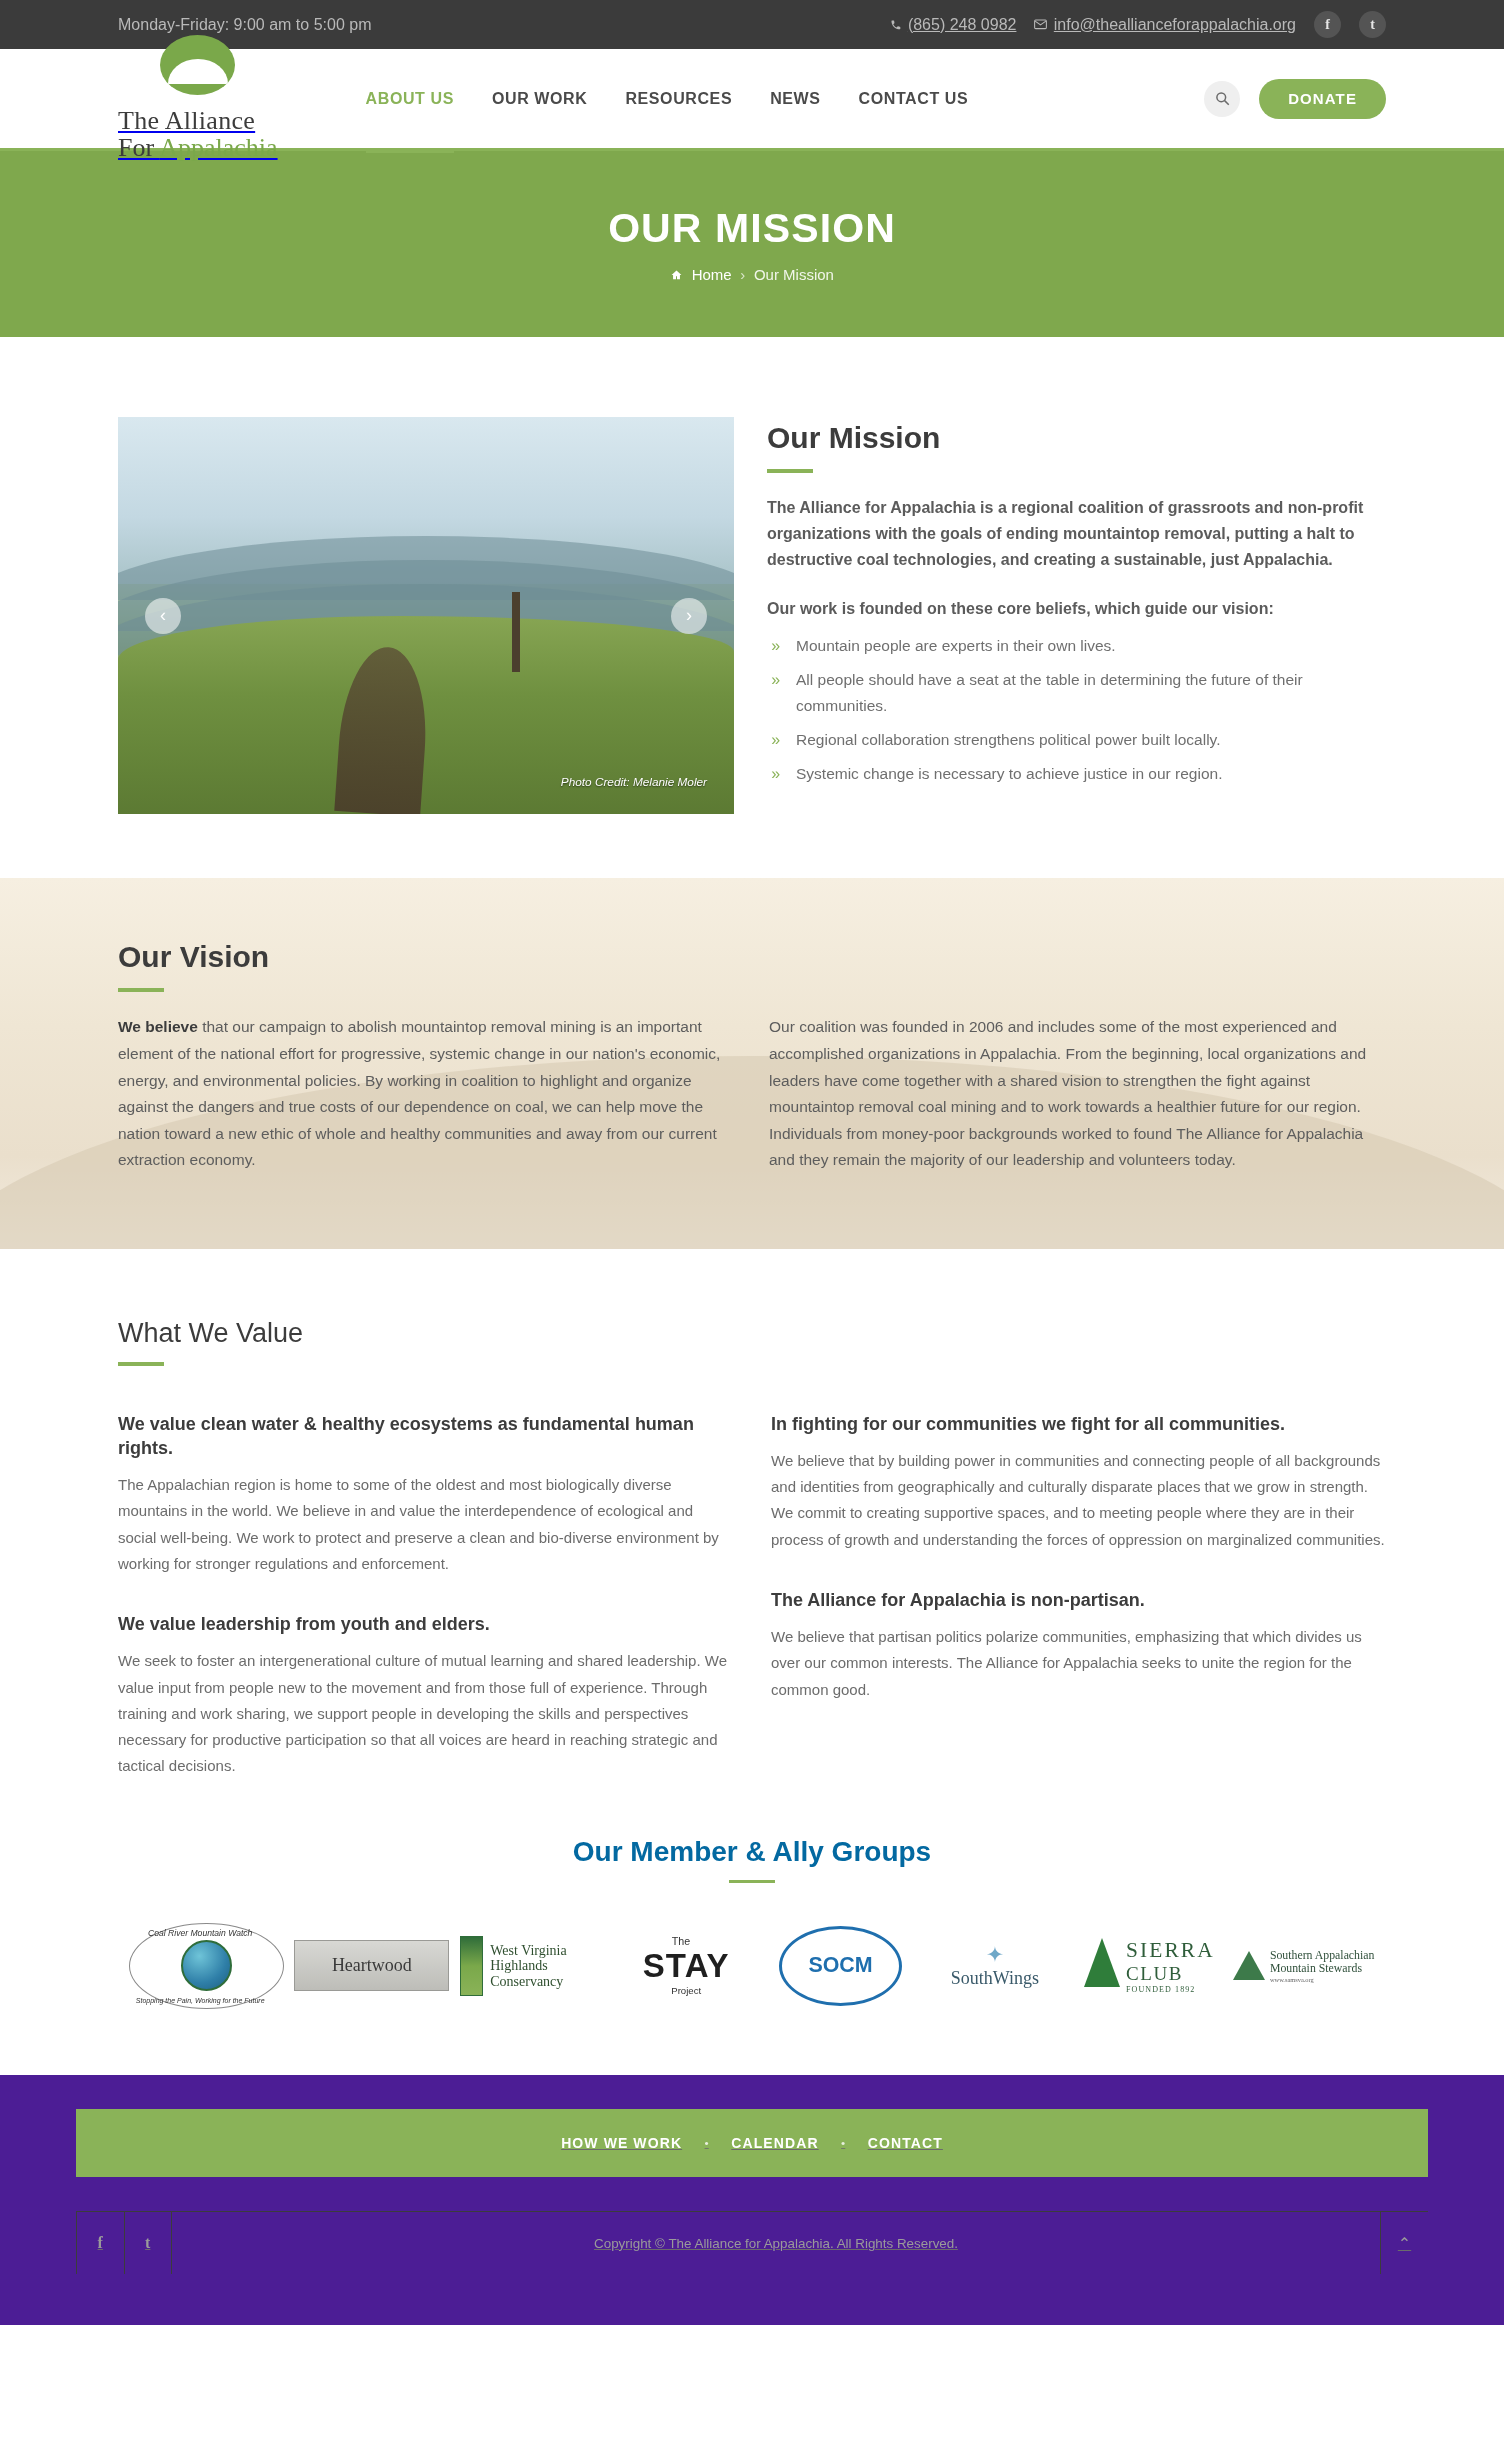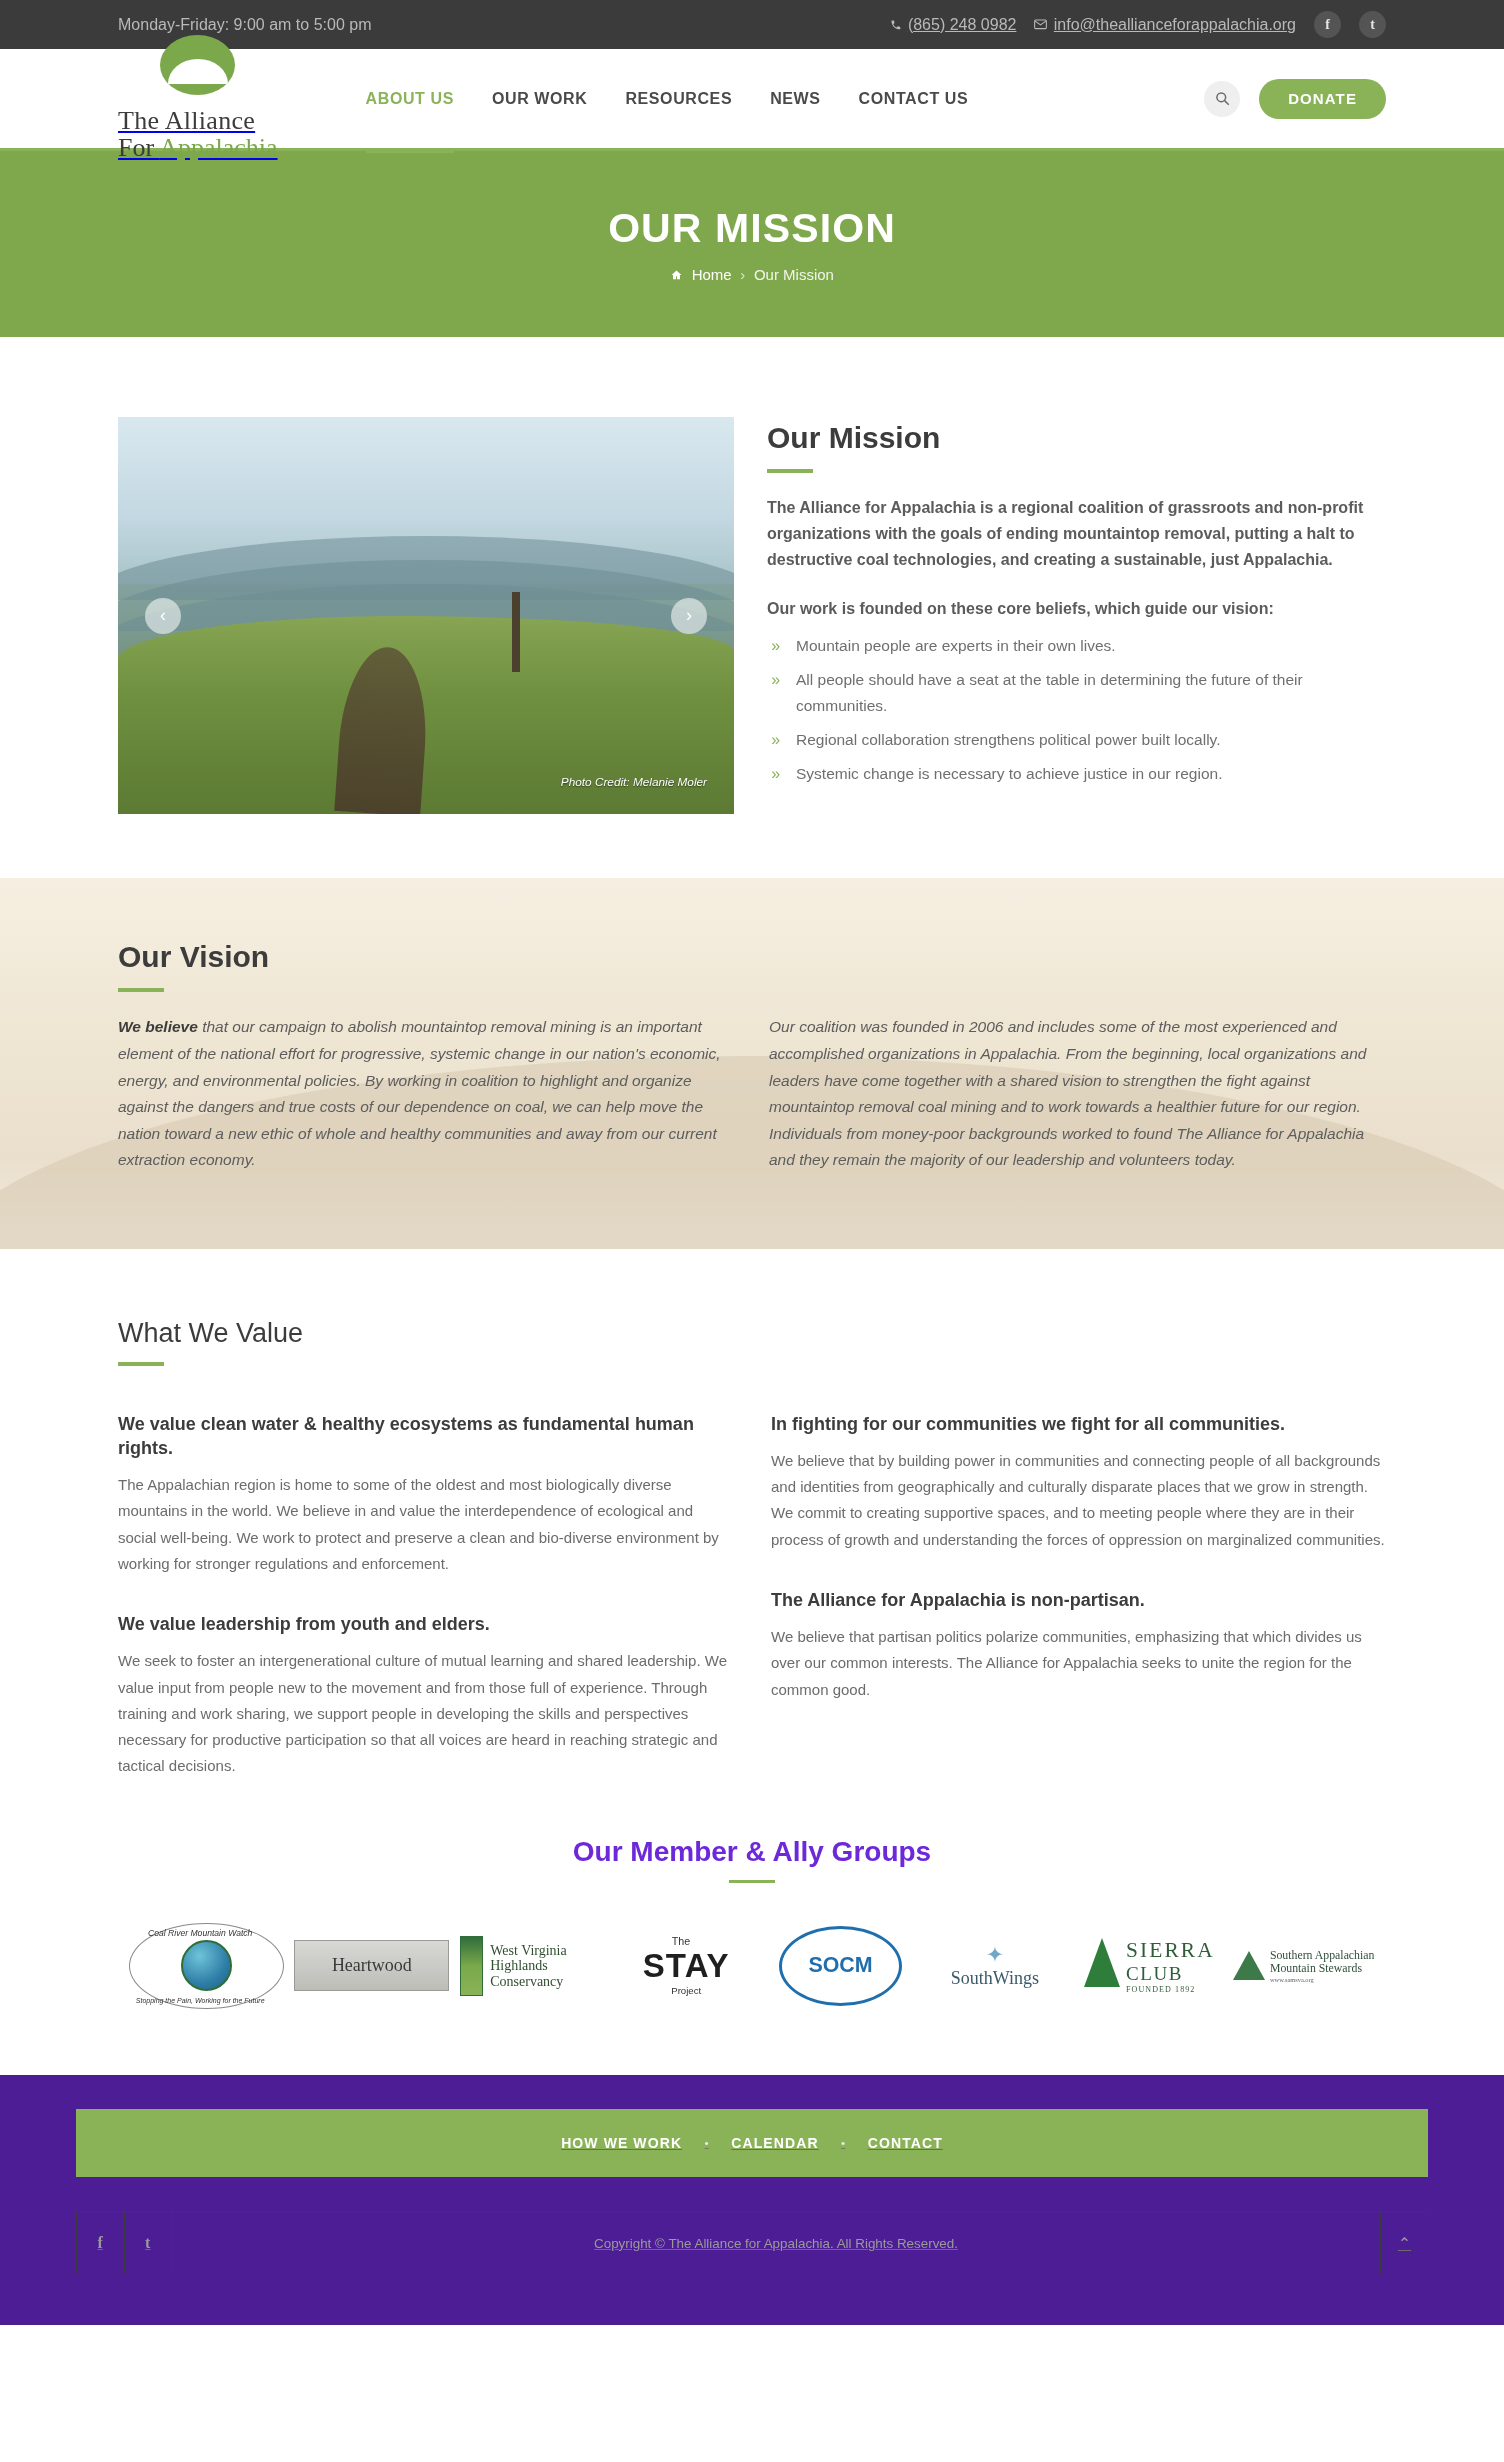--- a/index.html
+++ b/index.html
@@ -223,21 +223,21 @@
     position: absolute; left: -5%; bottom: -10%;
     width: 110%; height: 62%;
     background: rgba(214,200,176,.55);
     border-radius: 50% 50% 0 0 / 100% 100% 0 0;
   }
   .vision .inner { position: relative; }
   .vision h2 {
     font-size: 30px; color: #3c3c3c; font-weight: bold; margin-bottom: 14px;
   }
   .vision-cols {
-    display: flex; gap: 34px; margin-top: 5.3px; font-style: italic;
+    display: flex; gap: 34px; margin-top: 5.3px;
   }
   .vision-cols p {
     flex: 1;
     font-size: 15.5px; line-height: 1.72; color: #5d5d5d;
   }
   .vision-cols p b { color: #3c3c3c; }
 
   
   .values { padding: 69px 118px 0; }
   .values h2 {
@@ -252,21 +252,21 @@
     font-size: 18px; line-height: 1.35; color: #3c3c3c;
     font-weight: bold; margin-bottom: 11.8px;
   }
   .value-block p {
     font-size: 15px; line-height: 1.75; color: #6c6c6c;
   }
 
   
   .members { padding: 21.4px 118px 64px; text-align: center; }
   .members h2 {
-    font-size: 28px; color: #6d28d9; font-weight: bold; margin-bottom: 11.8px;
+    font-size: 28px; color: #0369a1; font-weight: bold; margin-bottom: 11.8px;
   }
   .members .rule { margin: 0 auto 37px; }
   .logos {
     display: flex; align-items: center; justify-content: space-between;
     gap: 10.7px; padding: 0 10.7px;
   }
   .logo-item {
     height: 91px; display: flex; align-items: center; justify-content: center;
     flex: 1; text-align: center;
   }

